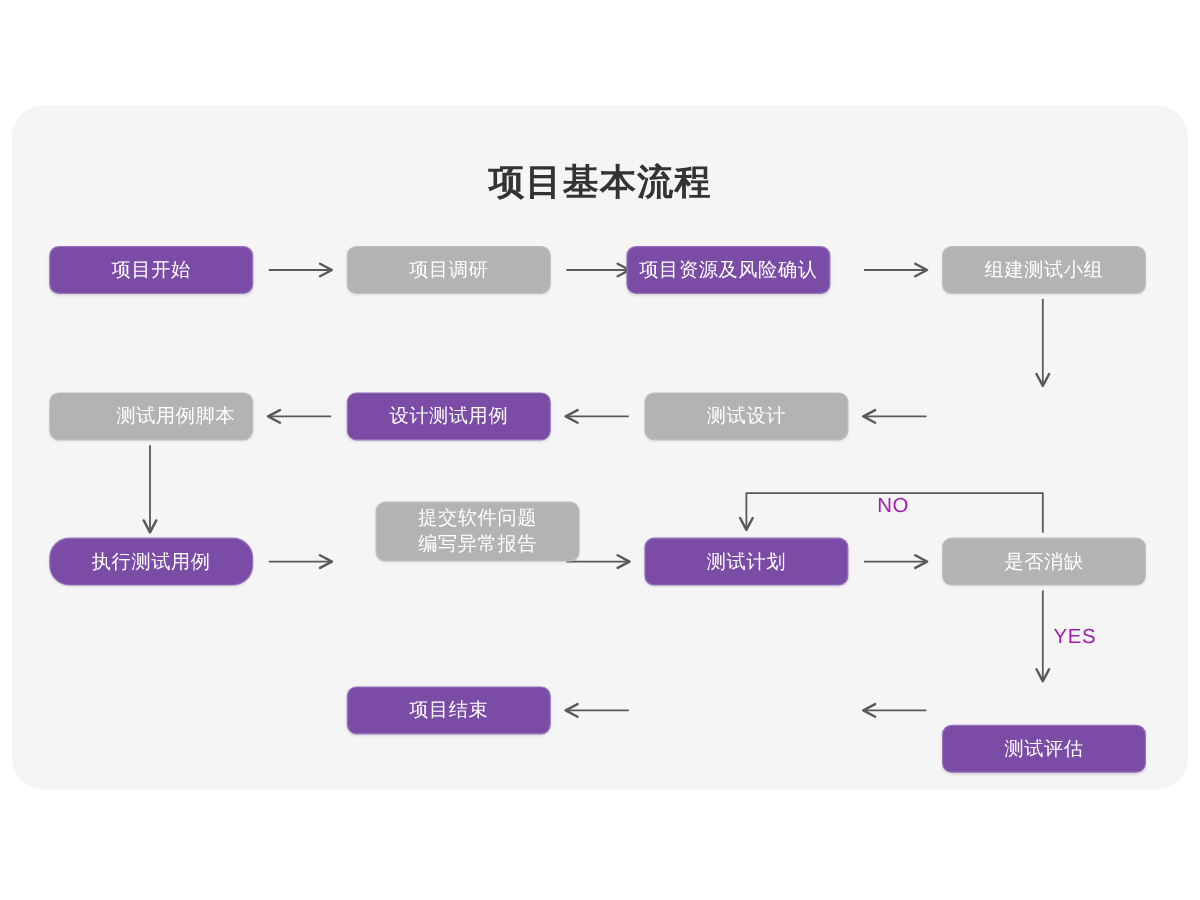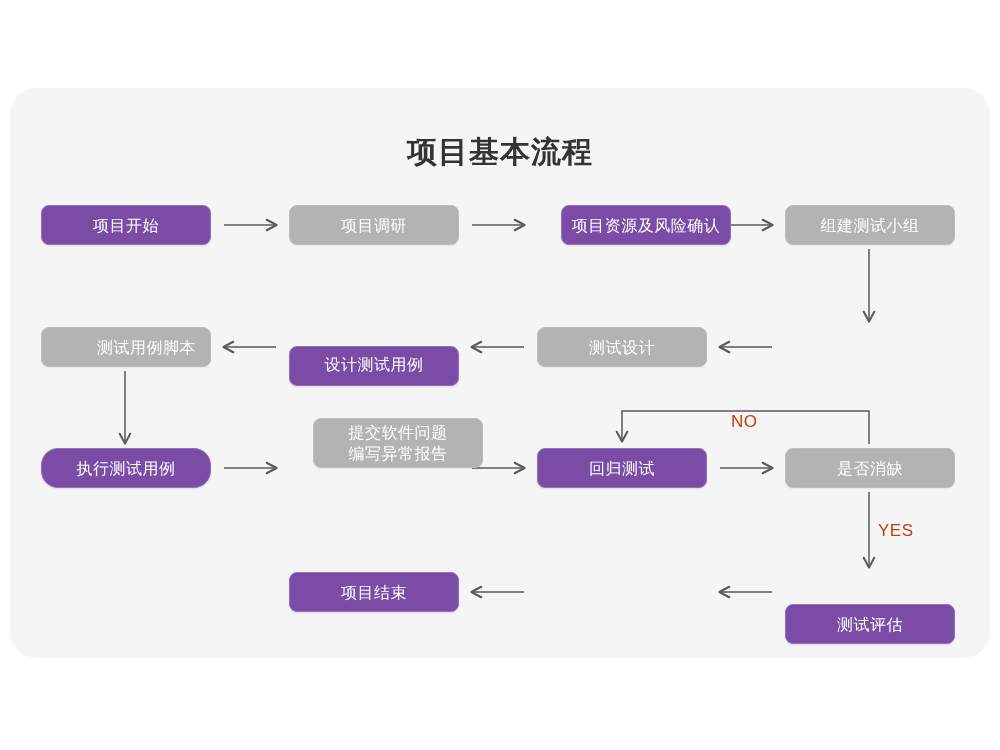--- a/index.html
+++ b/index.html
@@ -74,21 +74,21 @@
   .node.gray {
     background: #b3b3b4;
     border: 1px solid #bdbdbe;
     box-shadow: 0 1px 2px rgba(0,0,0,0.06);
   }
 
   
   .branch-label {
     position: absolute;
     font-size: 17px;
-    color: #c2410c;
+    color: #a21caf;
     letter-spacing: 0.5px;
   }
 </style>
 </head>
 <body>
 
 <div id="stage">
 
   <div id="panel"></div>
 
@@ -129,37 +129,37 @@
   </svg>
 
   <div class="branch-label" style="left:731px; top:412px;">NO</div>
 
   <div class="branch-label" style="left:878px; top:521px;">YES</div>
 
   <div class="node purple" style="left:41px;  top:205px; width:170px; height:40px;">项目开始</div>
 
   <div class="node gray" style="left:289px; top:205px; width:170px; height:40px;">项目调研</div>
 
-  <div class="node purple" style="left:561px; top:205px; width:170px; height:40px;">项目资源及风险确认</div>
+  <div class="node purple" style="left:522px; top:205px; width:170px; height:40px;">项目资源及风险确认</div>
 
   <div class="node gray" style="left:785px; top:205px; width:170px; height:40px;">组建测试小组</div>
 
   <div class="node gray" style="left:41px;  top:327px; width:170px; height:40px;padding-left:41px;">测试用例脚本</div>
 
-  <div class="node purple" style="left:289px; top:346px; width:170px; height:40px;font-family:Liberation Mono, monospace;">设计测试用例</div>
+  <div class="node purple" style="left:289px; top:327px; width:170px; height:40px;">设计测试用例</div>
 
   <div class="node gray" style="left:537px; top:327px; width:170px; height:40px;">测试设计</div>
 
 
   <div class="node purple" style="left:41px;  top:448px; width:170px; height:40px;border-radius:17px;">执行测试用例</div>
 
   <div class="node gray" style="left:289px; top:418px; width:170px; height:50px;margin-left:24px;">提交软件问题
 编写异常报告</div>
 
-  <div class="node purple" style="left:537px; top:448px; width:170px; height:40px;">回归测试</div>
+  <div class="node purple" style="left:537px; top:448px; width:170px; height:40px;">测试计划</div>
 
   <div class="node gray" style="left:785px; top:448px; width:170px; height:40px;">是否消缺</div>
 
   <div class="node purple" style="left:289px; top:572px; width:170px; height:40px;">项目结束</div>
 
 
   <div class="node purple" style="left:785px; top:572px; width:170px; height:40px;margin-top:32px;">测试评估</div>
 
 </div>
 

